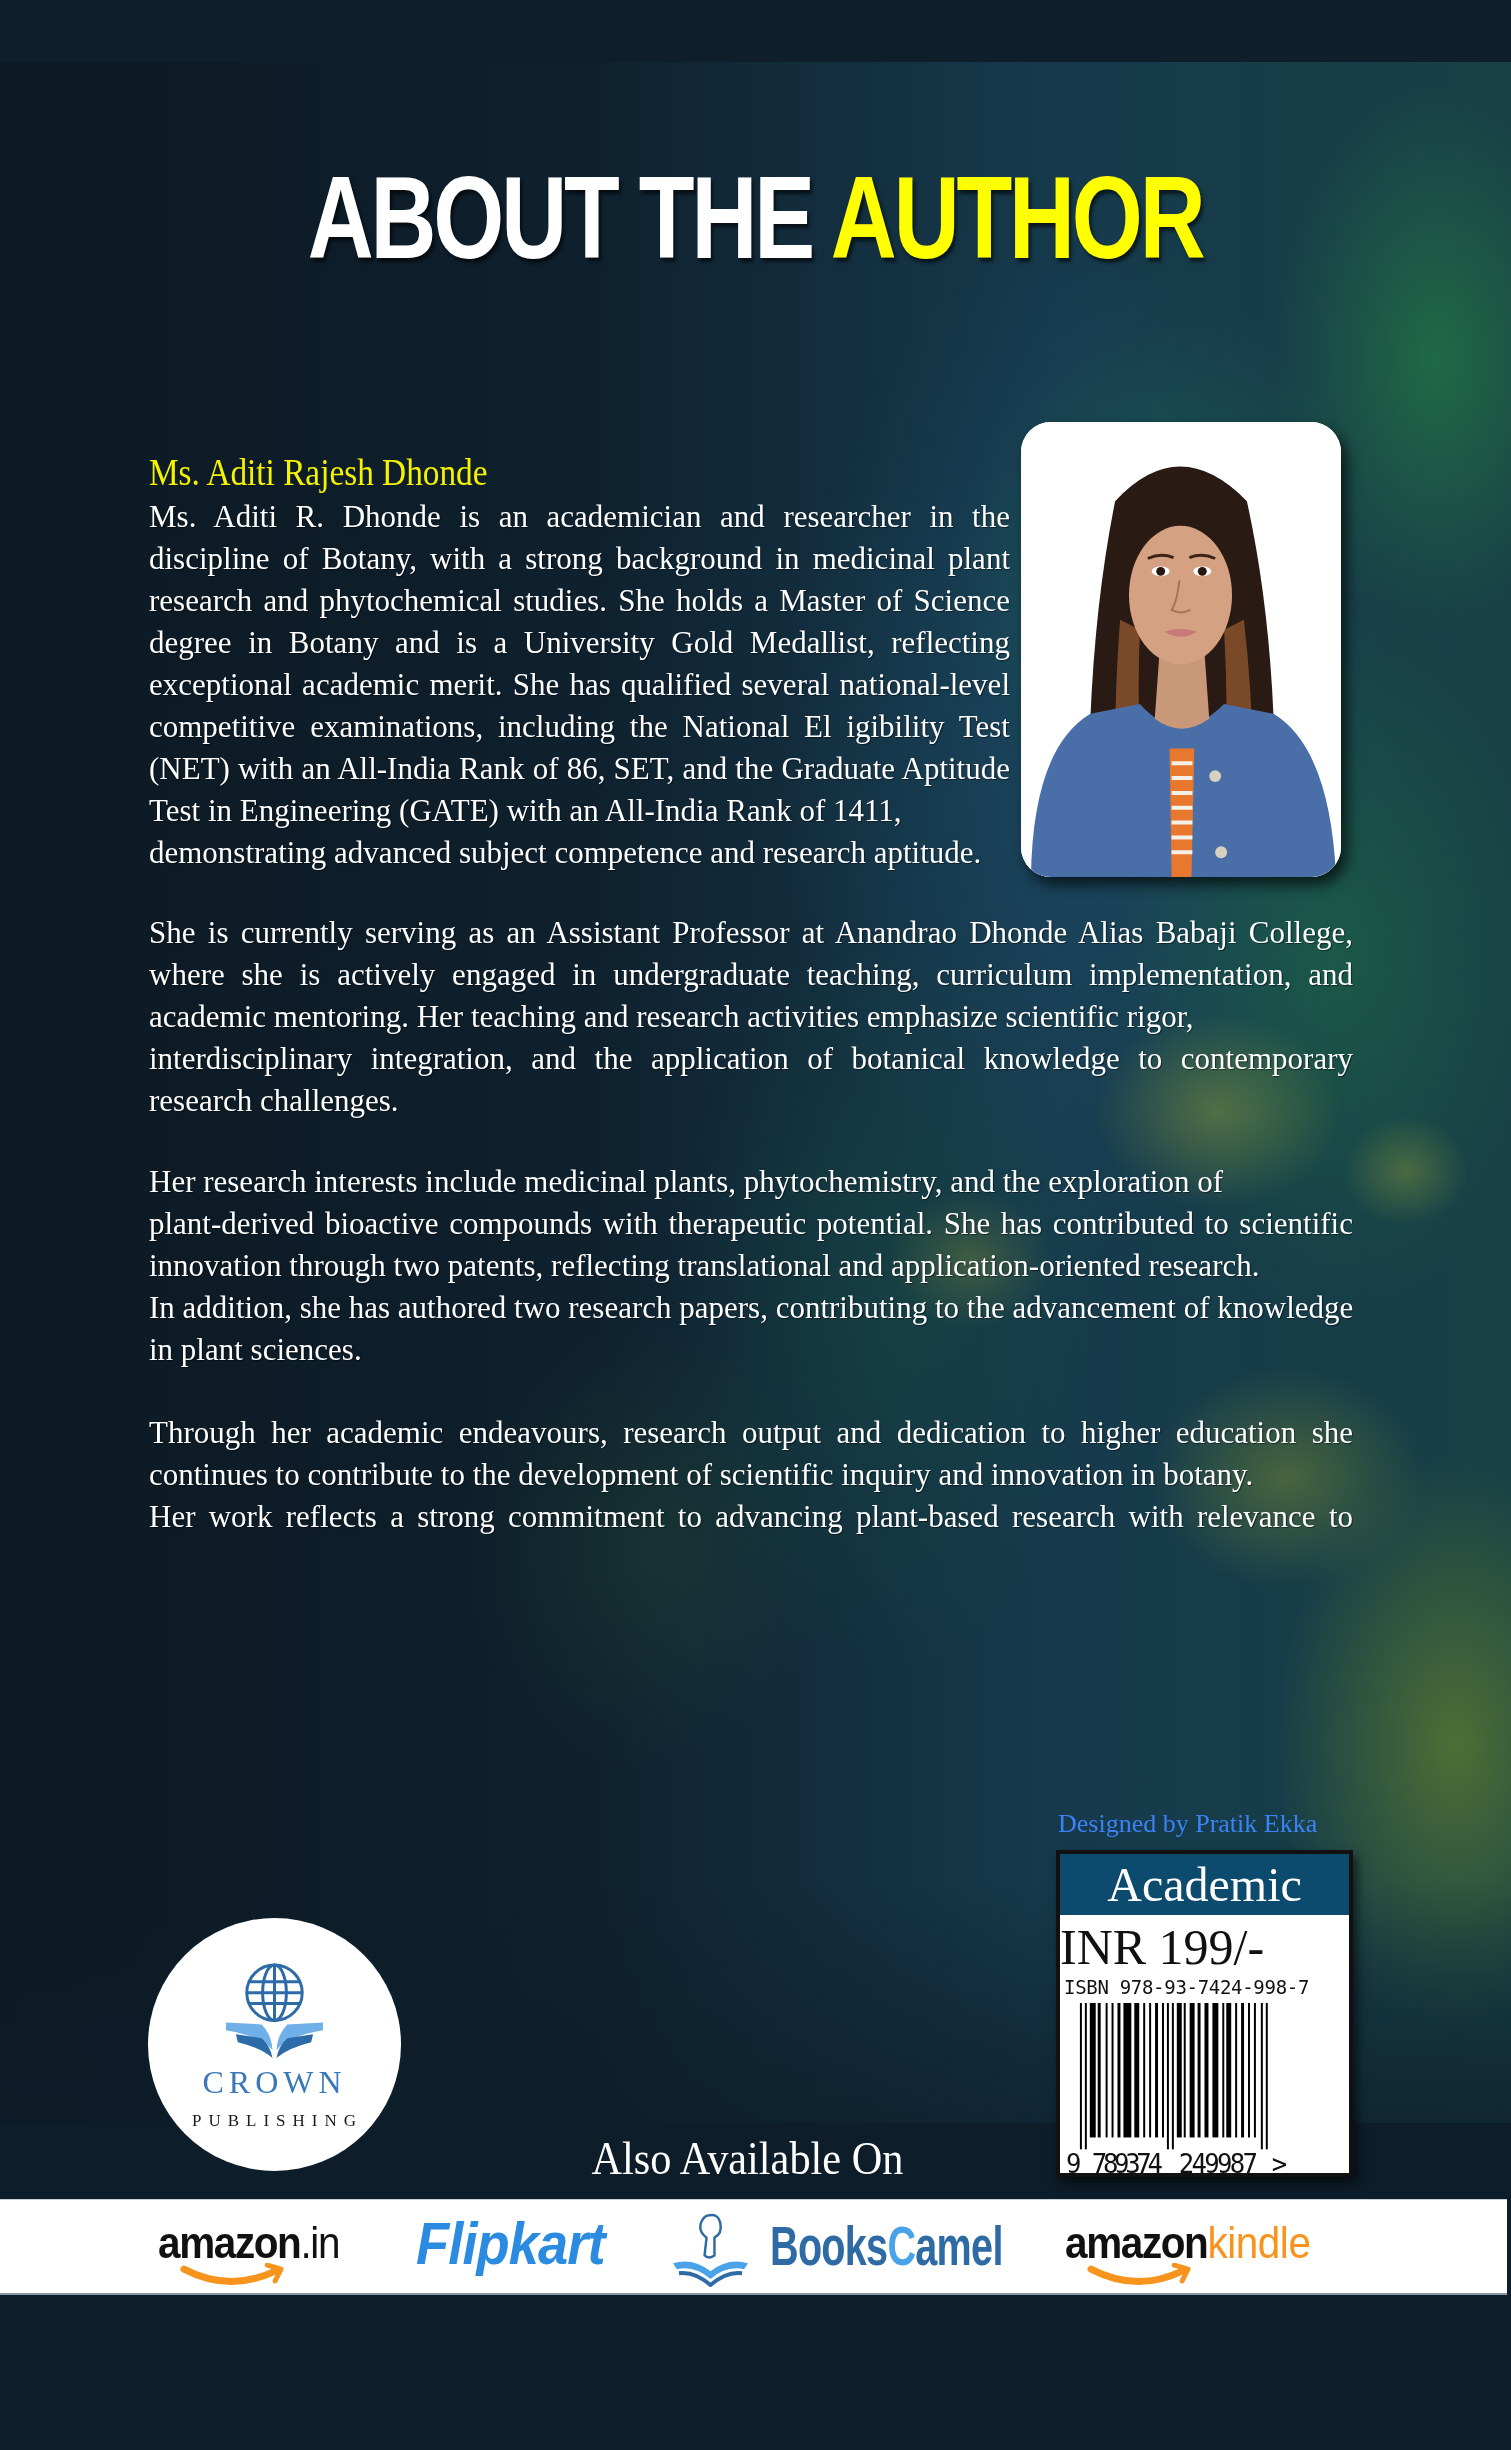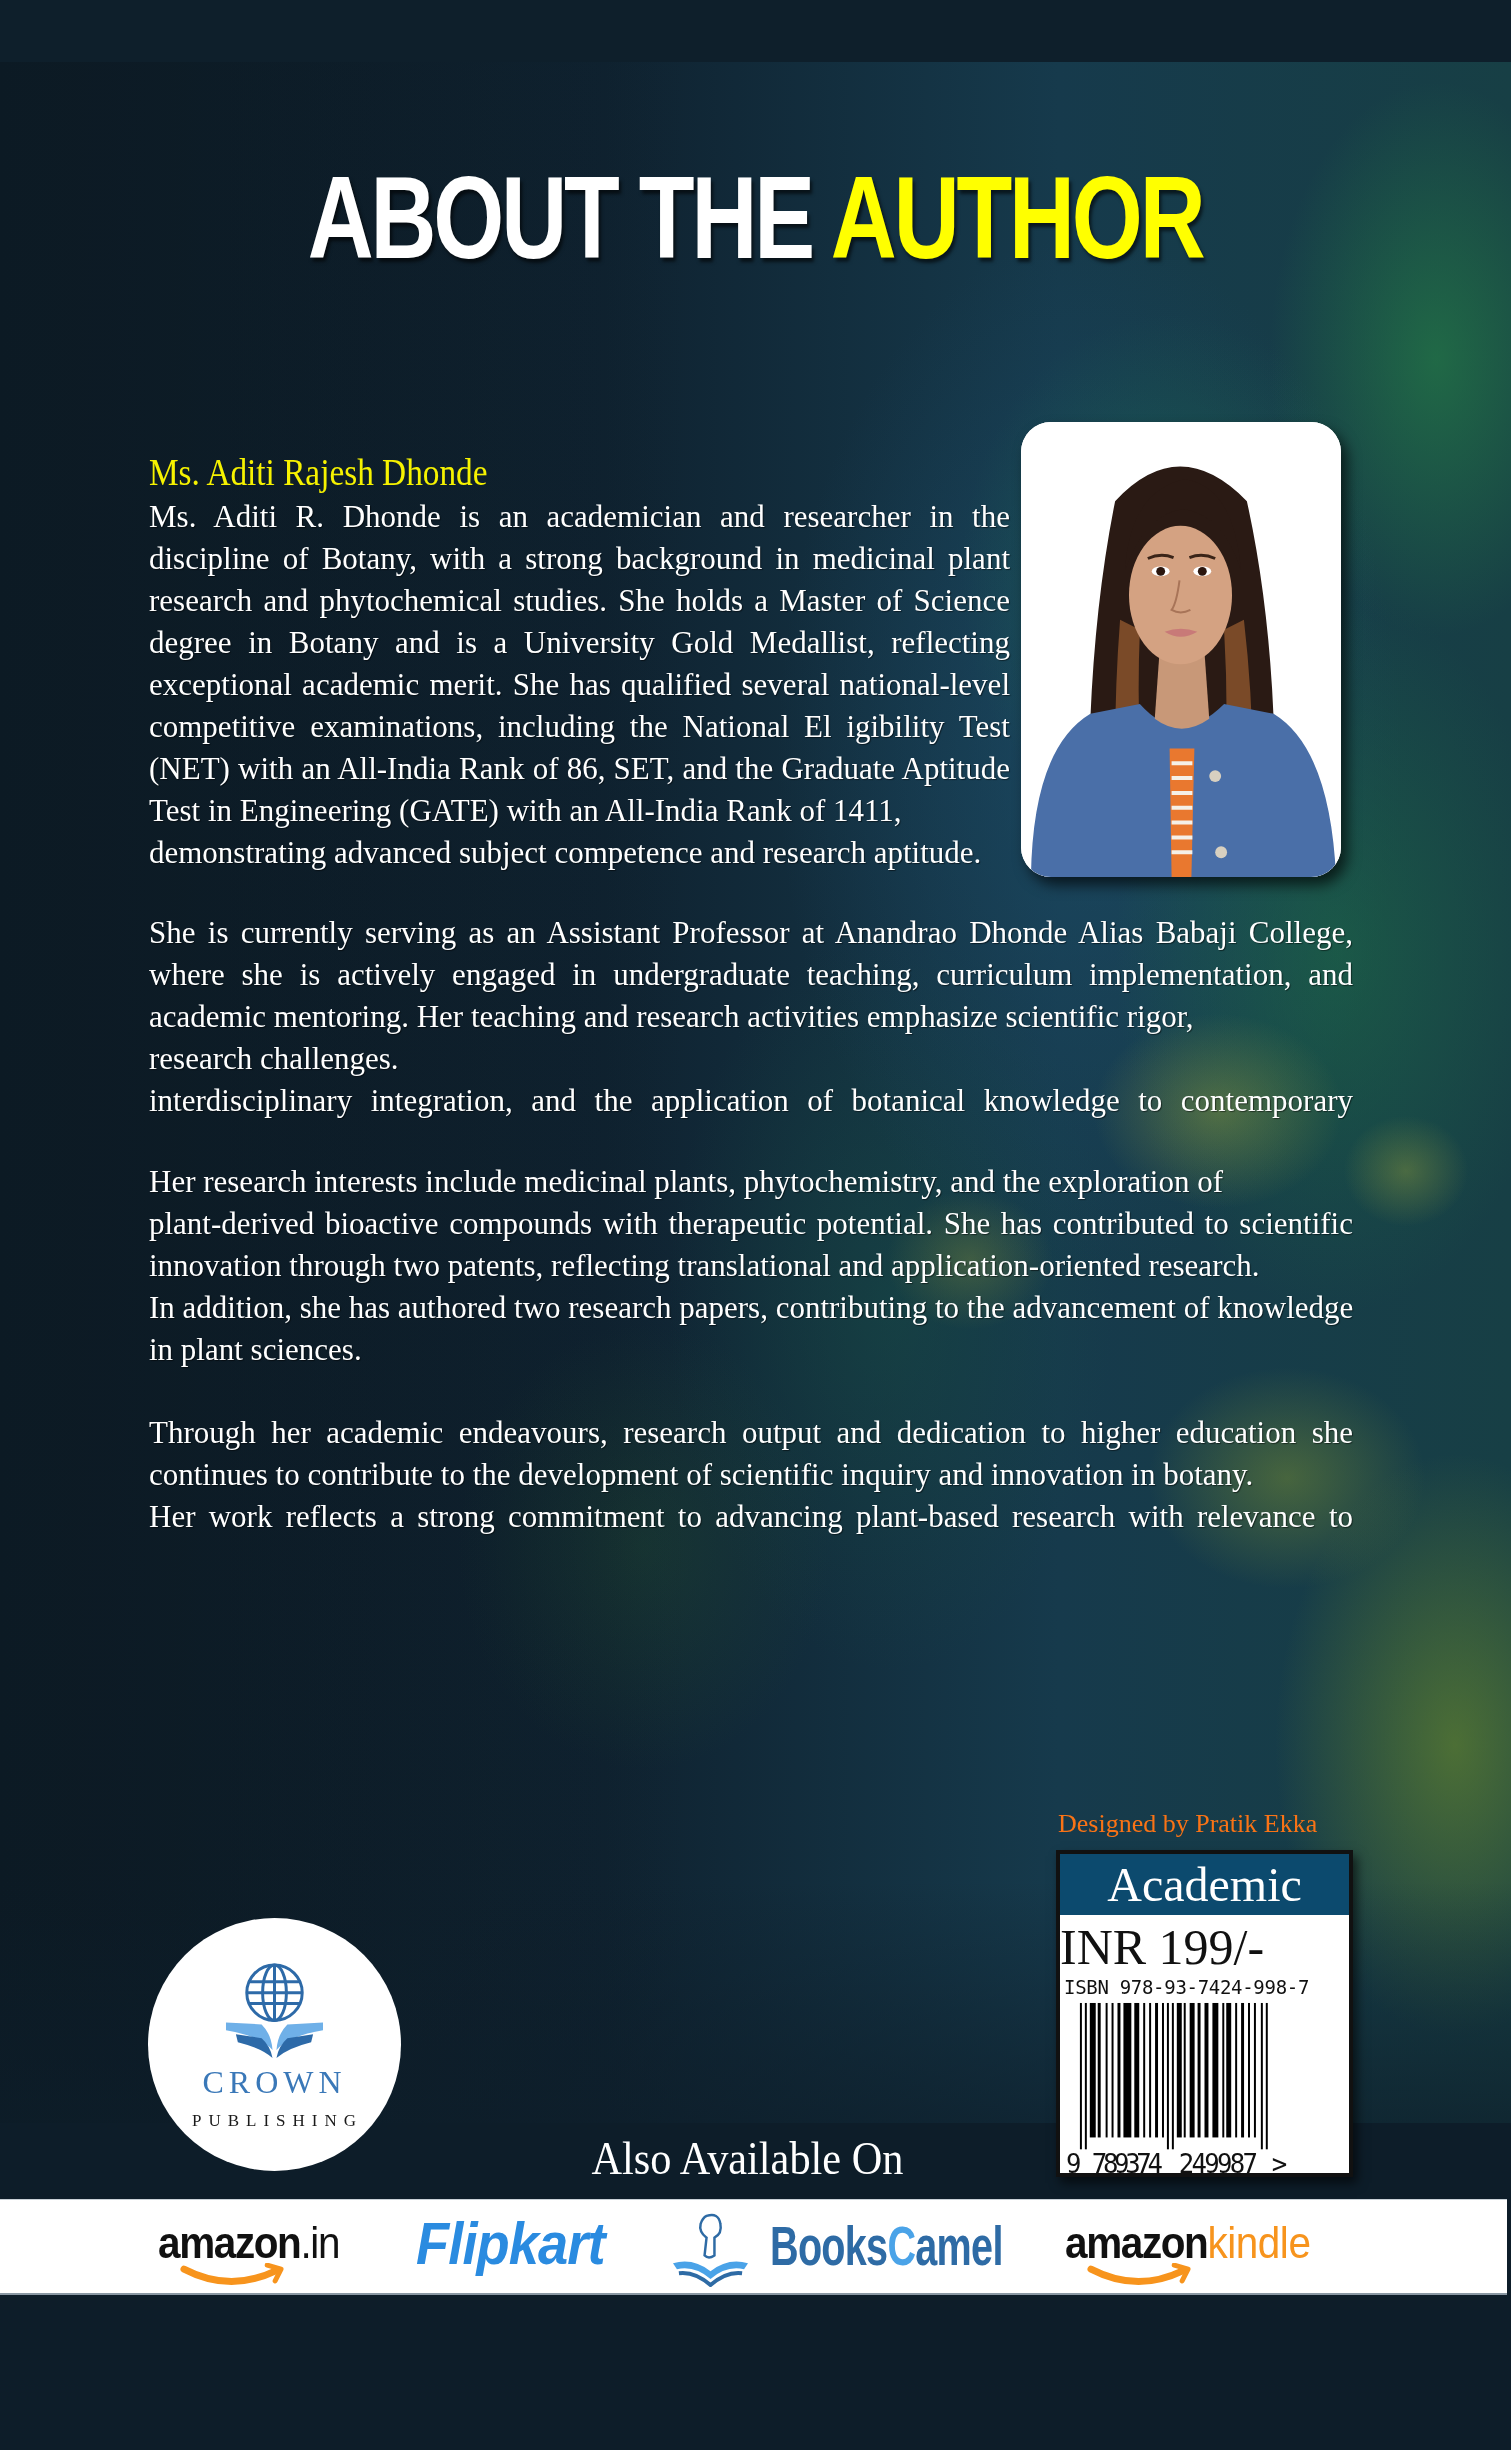--- a/index.html
+++ b/index.html
@@ -89,21 +89,21 @@
   }
   .para .ln.last { text-align-last: left; }
   .p1 { top: 496px; width: 861px; }
   .p2 { top: 912px; width: 1204px; }
   .p3 { top: 1161px; width: 1204px; }
   .p4 { top: 1412px; width: 1204px; }
 
   
   .designer {
     position: absolute; left: 1058px; top: 1808px;
-    font-size: 26px; line-height: 32px; color: #f97316;
+    font-size: 26px; line-height: 32px; color: #3b82f6;
     white-space: nowrap;
   }
   .price-box {
     position: absolute; left: 1056px; top: 1850px; width: 297px; height: 327px;
     background: #ffffff;
     border: 4px solid #111111;
     box-shadow: 4px 6px 10px rgba(0,0,0,0.6);
   }
   .price-cat {
     height: 61px; background: #0c4a6e;
@@ -228,22 +228,22 @@
   <span class="ln">competitive examinations, including the National El igibility Test</span>
   <span class="ln">(NET) with an All-India Rank of 86, SET, and the Graduate Aptitude</span>
   <span class="ln last">Test in Engineering (GATE) with an All-India Rank of 1411,</span>
   <span class="ln last">demonstrating advanced subject competence and research aptitude.</span>
 </div>
 
 <div class="para p2">
   <span class="ln">She is currently serving as an Assistant Professor at Anandrao Dhonde Alias Babaji College,</span>
   <span class="ln">where she is actively engaged in undergraduate teaching, curriculum implementation, and</span>
   <span class="ln last">academic mentoring. Her teaching and research activities emphasize scientific rigor,</span>
+  <span class="ln">interdisciplinary integration, and the application of botanical knowledge to contemporary</span>
   <span class="ln last">research challenges.</span>
-  <span class="ln">interdisciplinary integration, and the application of botanical knowledge to contemporary</span>
 </div>
 
 <div class="para p3">
   <span class="ln last">Her research interests include medicinal plants, phytochemistry, and the exploration of</span>
   <span class="ln">plant-derived bioactive compounds with therapeutic potential. She has contributed to scientific</span>
   <span class="ln last">innovation through two patents, reflecting translational and application-oriented research.</span>
   <span class="ln">In addition, she has authored two research papers, contributing to the advancement of knowledge</span>
   <span class="ln last">in plant sciences.</span>
 </div>
 

